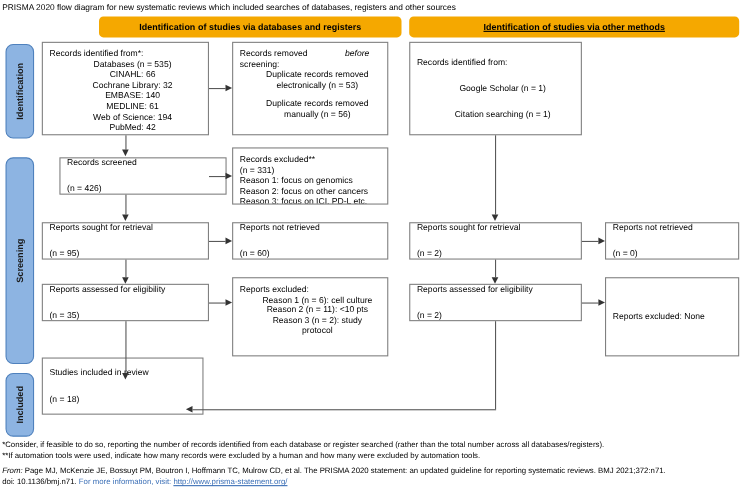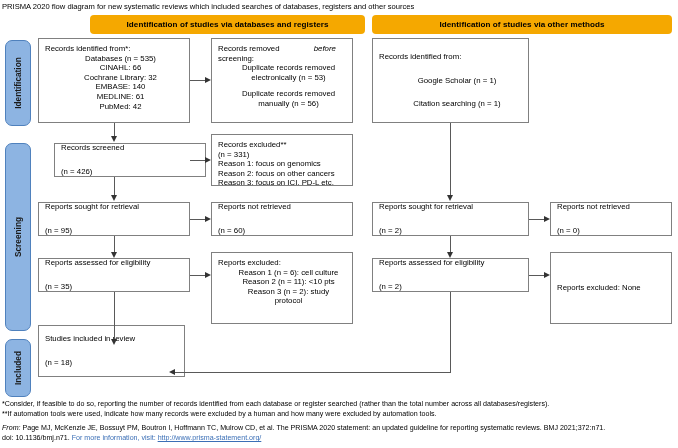--- a/index.html
+++ b/index.html
@@ -43,21 +43,21 @@
     color: #000;
     font-size: 8.1px;
     font-weight: bold;
     display: flex;
     align-items: center;
     justify-content: center;
     text-align: center;
     letter-spacing: 0.05px;
   }
   #banner-db  { left: 90px;  top: 15px; width: 275px; height: 19px; }
-  #banner-oth { left: 372px; top: 15px; width: 300px; height: 19px; }
+  #banner-oth { left: 372px; top: 15px; width: 300px; height: 19px; text-decoration: underline; }
 
   
   .rail {
     position: absolute;
     left: 5px;
     width: 26px;
     background: #8DB4E2;
     border: 1px solid #4F81BD;
     border-radius: 7px;
     box-sizing: border-box;
@@ -173,20 +173,21 @@
     <span>Included</span>
   </div>
 
   <div class="box" id="b-identified">
     <span class="ln">Records identified from*:</span>
     <span class="ind">Databases (n = 535)</span>
     <span class="ind">CINAHL: 66</span>
     <span class="ind">Cochrane Library: 32</span>
     <span class="ind">EMBASE: 140</span>
     <span class="ind">MEDLINE: 61</span>
+    <span class="ind">Web of Science: 194</span>
     <span class="ind">PubMed: 42</span>
   </div>
 
   <div class="box" id="b-removed">
     <span class="ln"><span>Records removed </span><em>before</em></span>
     <span class="ln">screening:</span>
     <span class="ind">Duplicate records removed</span>
     <span class="ind">electronically (n = 53)</span>
     <span class="gap"></span>
     <span class="ind">Duplicate records removed</span>

